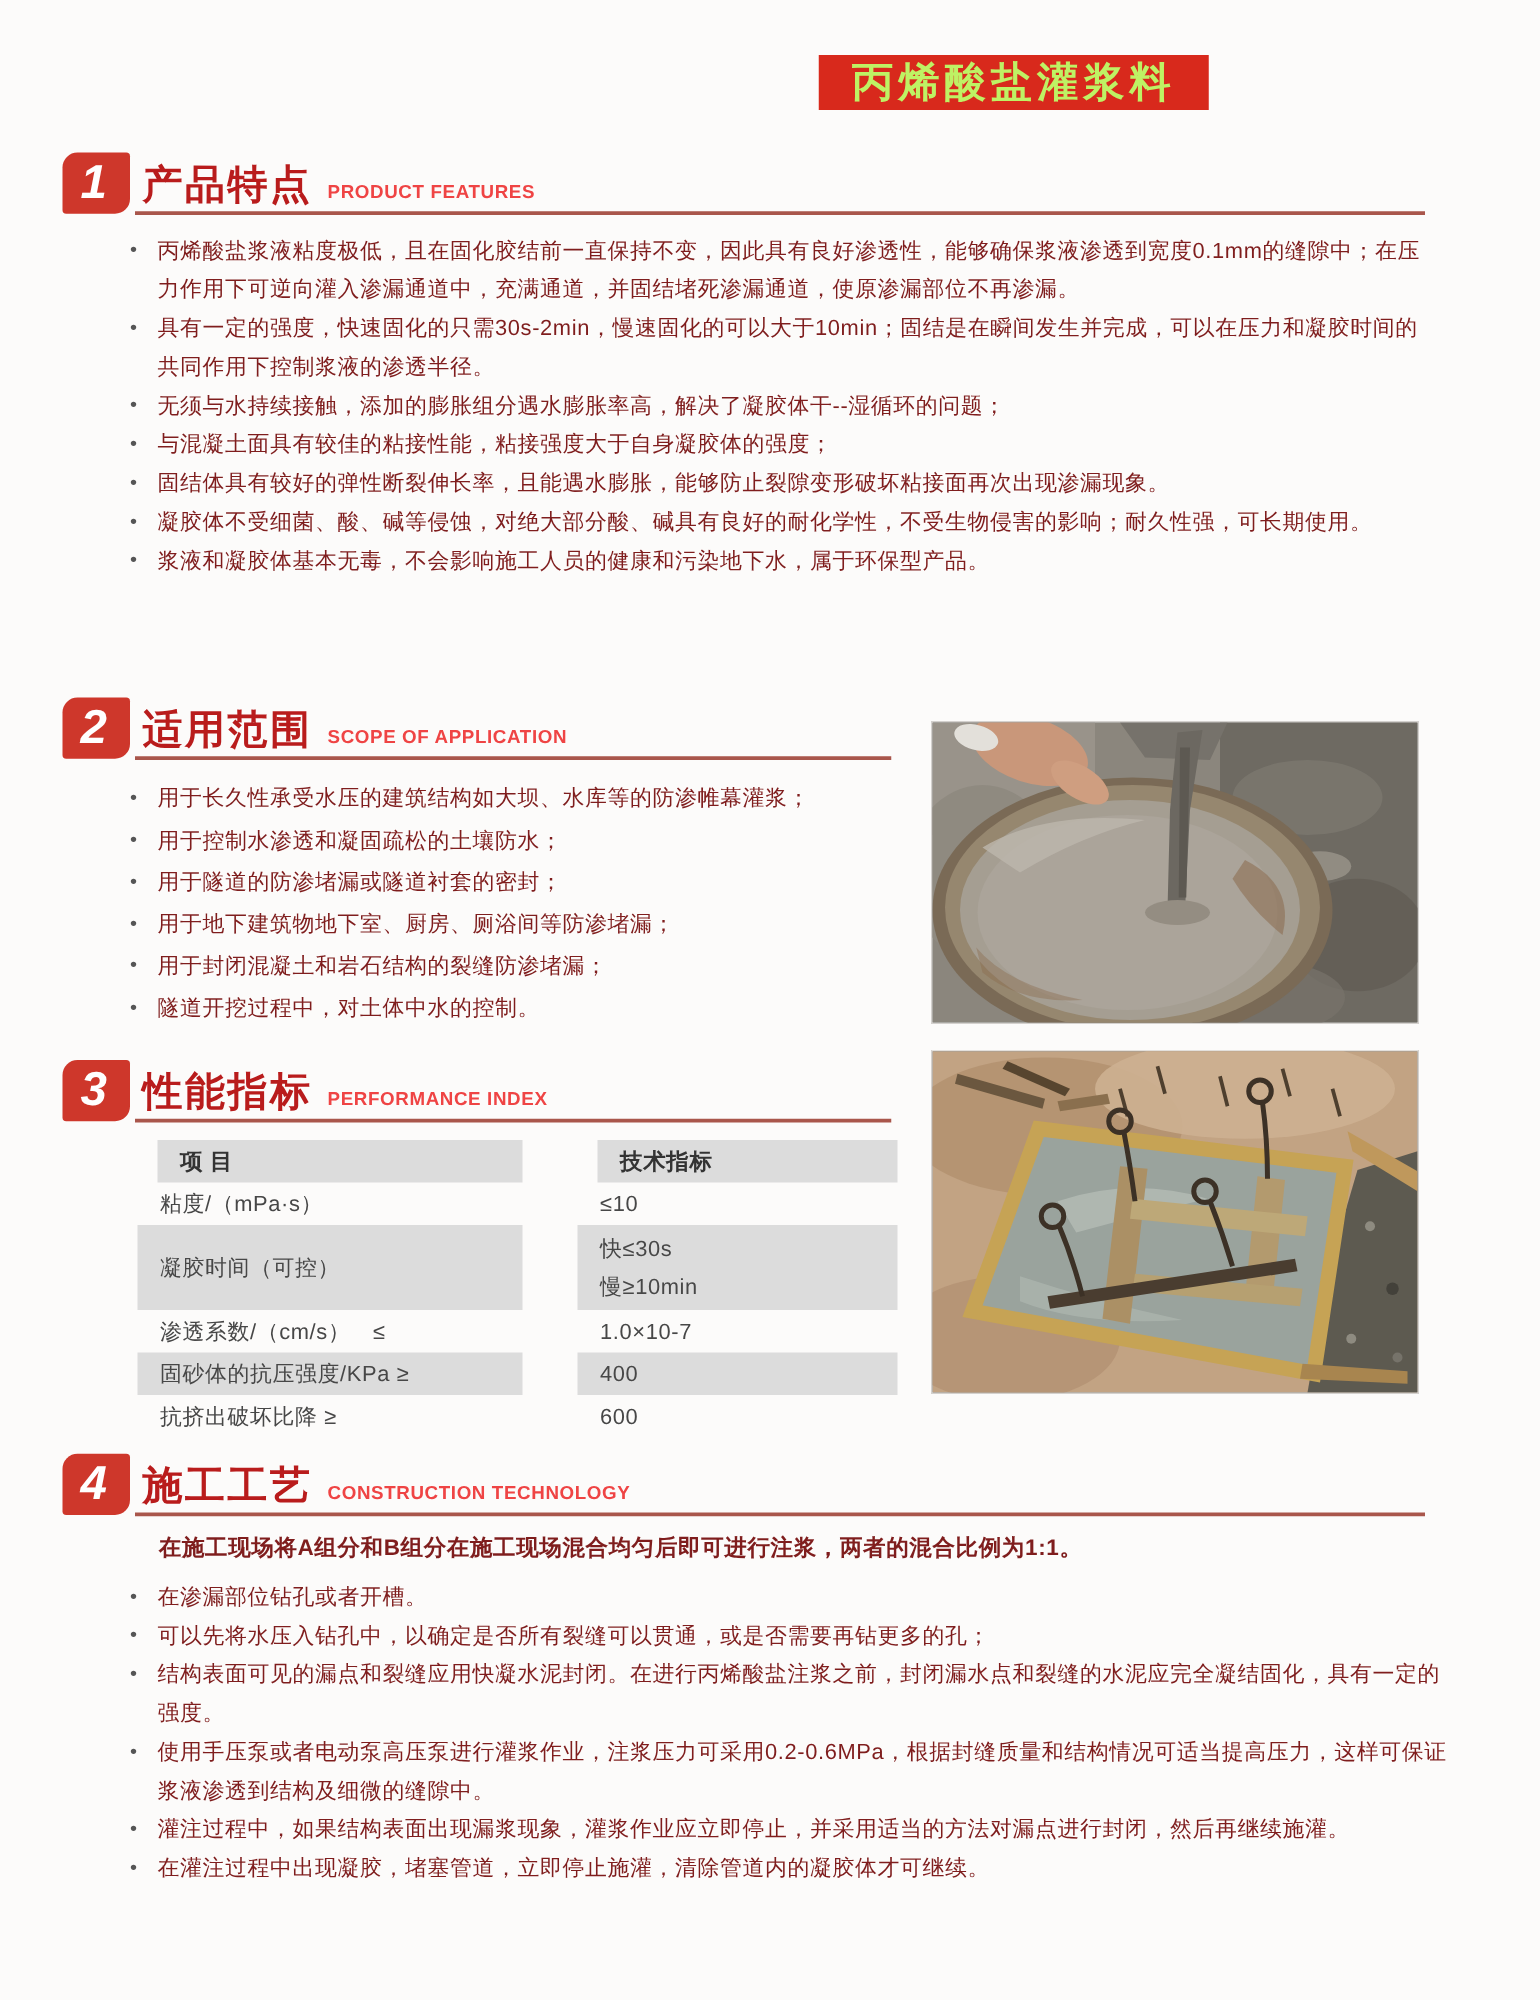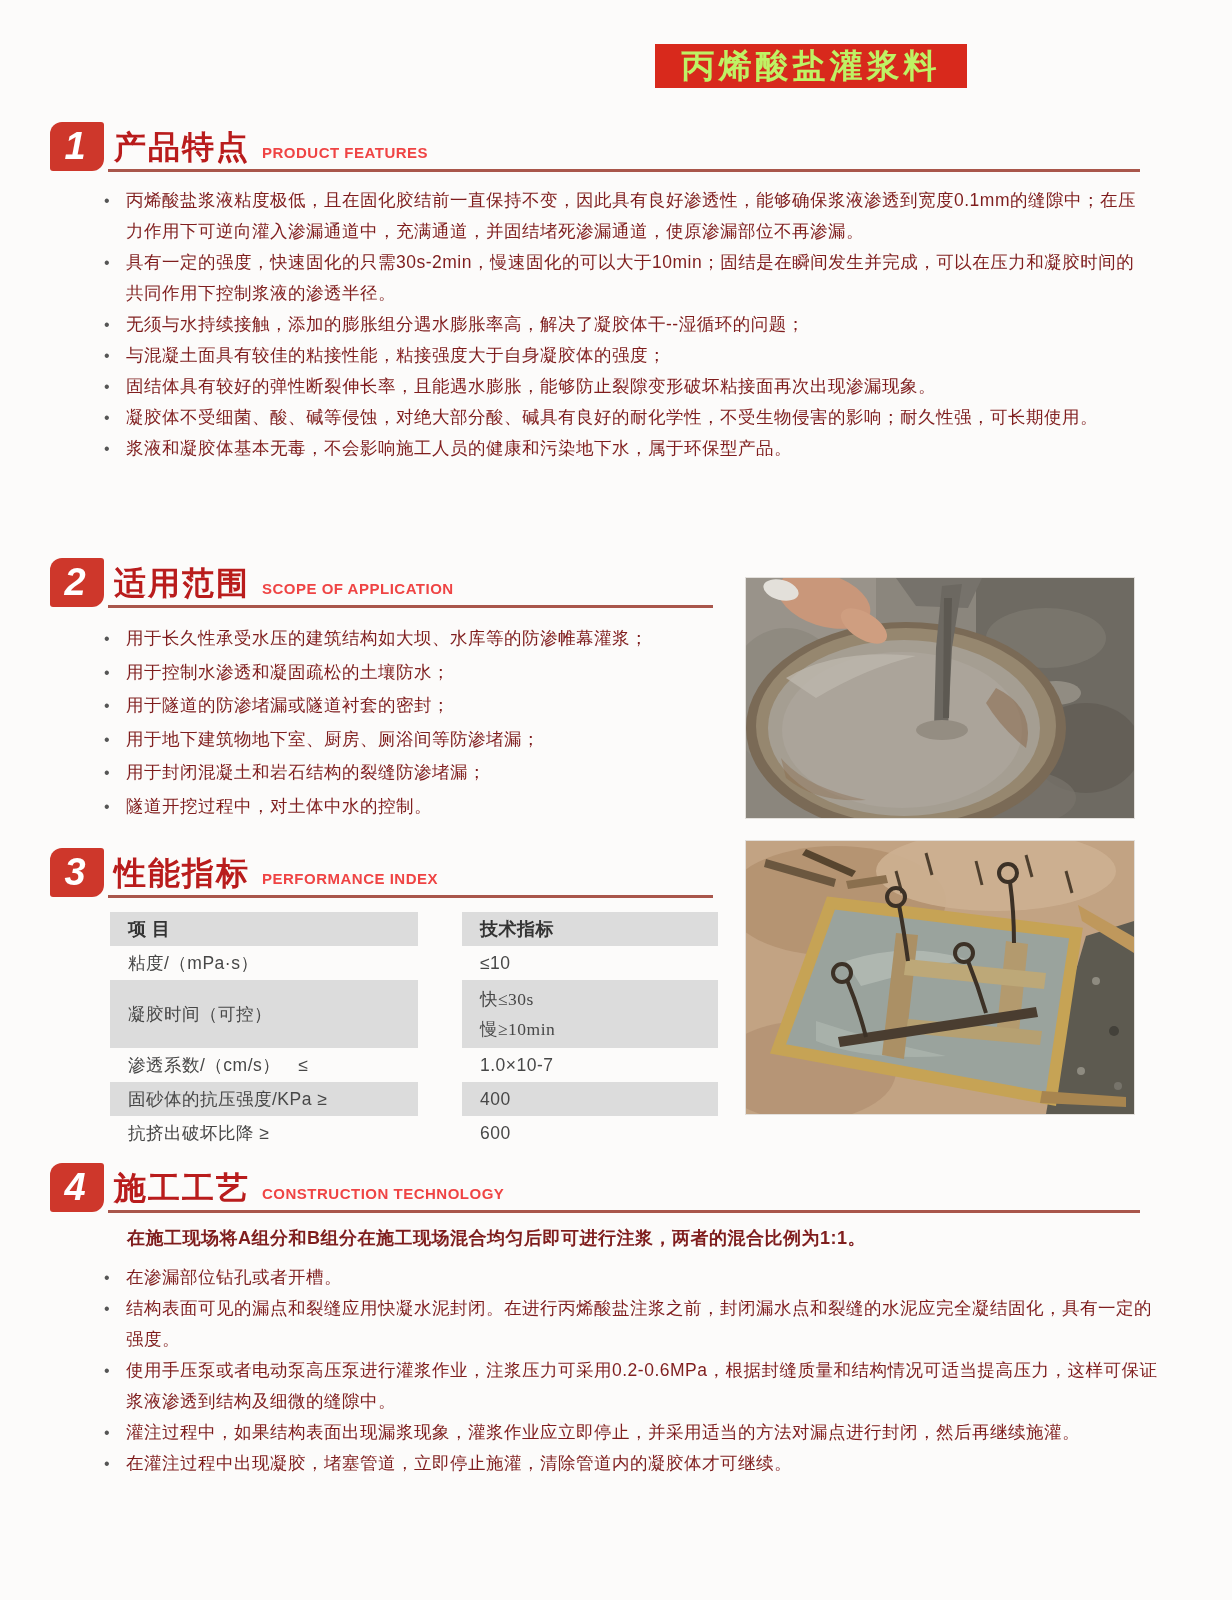--- a/index.html
+++ b/index.html
@@ -56,25 +56,25 @@
   }
   ul.blist.loose li{line-height:33.5px;}
   
   .ptable{position:absolute;left:110px;top:912px;width:608px;}
   .prow{display:grid;grid-template-columns:308px 256px;column-gap:44px;}
   .pcell{
     display:flex;flex-direction:column;justify-content:center;
     padding-left:18px;box-sizing:border-box;
     font-size:17.5px;color:#474747;letter-spacing:.5px;
   }
-  .pcell.head{font-weight:bold;color:#333;font-size:18px;}
+  .pcell.head{font-weight:bold;color:#333;font-size:18px;margin-left:16px;}
   .h34{height:34px;} .h68{height:68px;}
   .bg-gray{background:#dcdcdc;}
   .bg-white{background:transparent;}
-  .pcell .ln{line-height:30px;font-family:Liberation Serif, serif;}
+  .pcell .ln{line-height:30px;}
   
   .c-intro{
     position:absolute;left:127px;top:1226px;width:1060px;
     font-size:18px;font-weight:bold;color:#7f1d1d;letter-spacing:.5px;
   }
   
   .photo{position:absolute;border:1px solid #e3e0dc;background:#888;}
   .photo svg{display:block;}
 </style>
 </head>
@@ -254,19 +254,20 @@
     <div class="sec-titles">
       <span class="sec-cn">施工工艺</span><span class="sec-en">CONSTRUCTION TECHNOLOGY</span>
     </div>
     <div class="sec-line" style="width:1032px;"></div>
   </div>
 
   <div class="c-intro">在施工现场将A组分和B组分在施工现场混合均匀后即可进行注浆，两者的混合比例为1:1。</div>
 
   <ul class="blist" style="left:99px;top:1262px;width:1065px;">
     <li>在渗漏部位钻孔或者开槽。</li>
+    <li>可以先将水压入钻孔中，以确定是否所有裂缝可以贯通，或是否需要再钻更多的孔；</li>
     <li>结构表面可见的漏点和裂缝应用快凝水泥封闭。在进行丙烯酸盐注浆之前，封闭漏水点和裂缝的水泥应完全凝结固化，具有一定的强度。</li>
     <li>使用手压泵或者电动泵高压泵进行灌浆作业，注浆压力可采用0.2-0.6MPa，根据封缝质量和结构情况可适当提高压力，这样可保证浆液渗透到结构及细微的缝隙中。</li>
     <li>灌注过程中，如果结构表面出现漏浆现象，灌浆作业应立即停止，并采用适当的方法对漏点进行封闭，然后再继续施灌。</li>
     <li>在灌注过程中出现凝胶，堵塞管道，立即停止施灌，清除管道内的凝胶体才可继续。</li>
   </ul>
 
 </div>
 
 </body></html>

